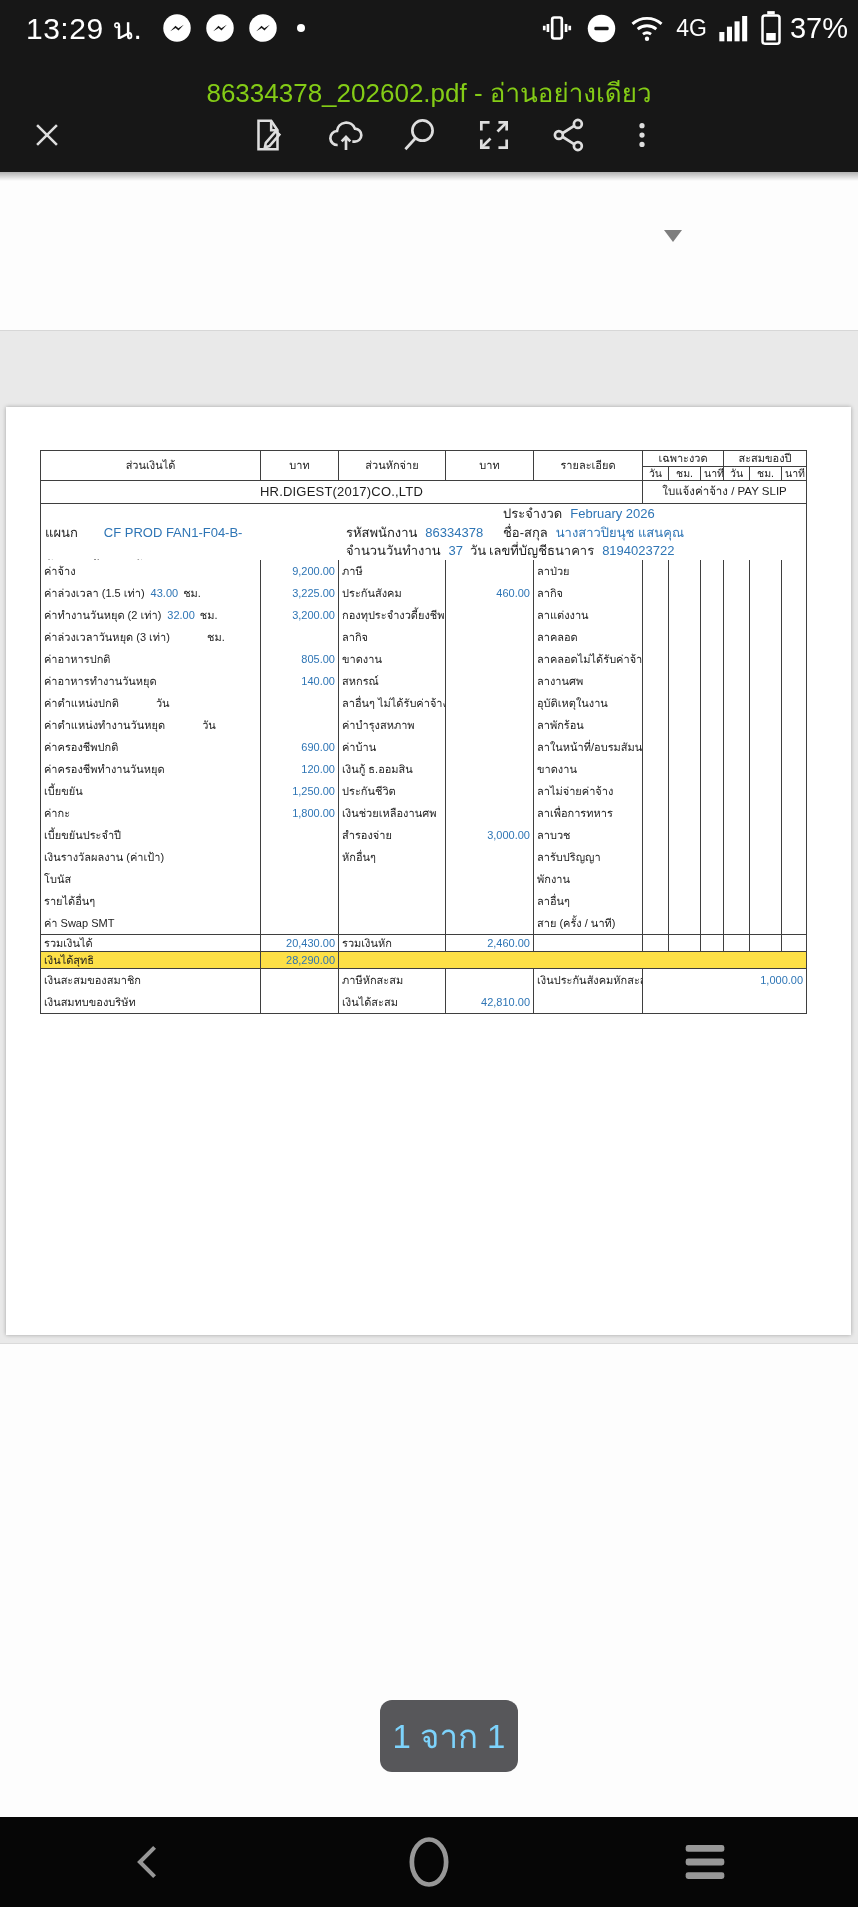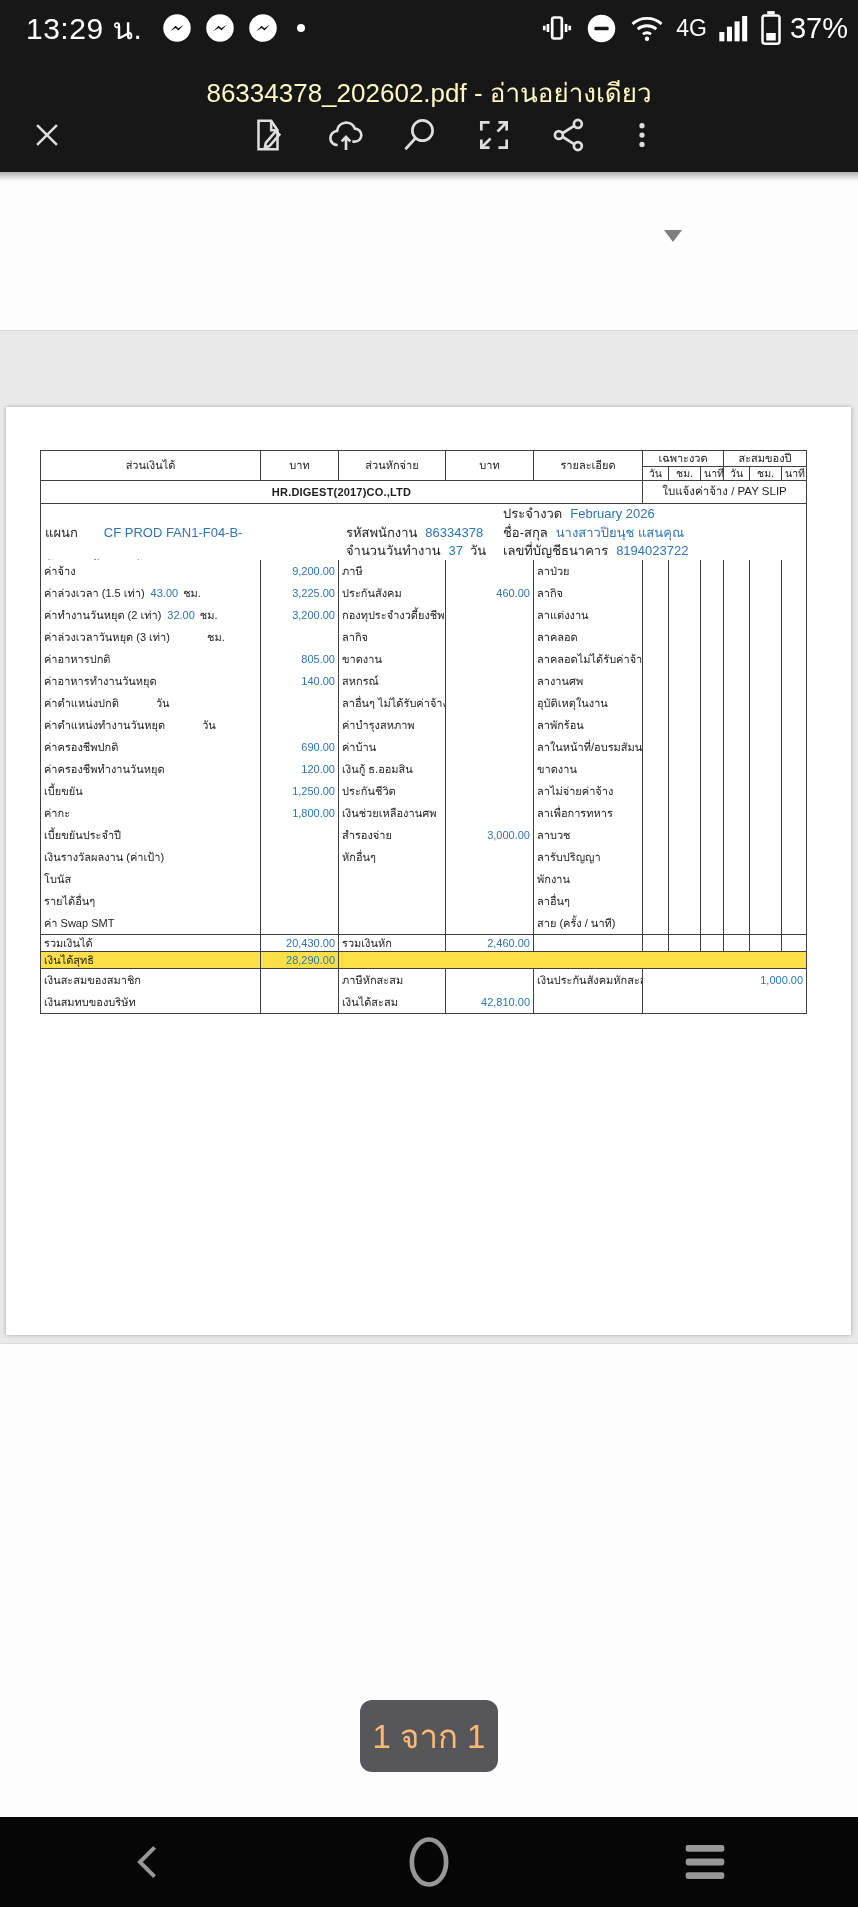--- a/index.html
+++ b/index.html
@@ -14,66 +14,66 @@
   .status-bar{position:absolute;top:0;left:0;right:0;height:56px;display:flex;align-items:center;color:#fff;}
   .sb-time{margin-left:26px;font-size:30px;font-weight:500;letter-spacing:.5px;white-space:nowrap;}
   .msgr-group{display:flex;align-items:center;gap:13px;margin-left:20px;}
   .msgr{width:30px;height:30px;}
   .sb-dot{width:8px;height:8px;border-radius:50%;background:#fff;margin-left:6px;}
   .sb-right{position:absolute;right:10px;top:0;height:56px;display:flex;align-items:center;gap:11px;}
   .sb-right svg{display:block;}
   .sb-net{font-size:23px;font-weight:500;}
   .sb-batt-txt{font-size:29px;font-weight:400;margin-left:-2px;}
   .doc-title{position:absolute;top:72px;left:0;right:0;text-align:center;
-    color:#fef9c3;font-size:26px;white-space:nowrap;}
+    color:#84cc16;font-size:26px;white-space:nowrap;}
   .toolbar{position:absolute;top:104px;left:0;right:0;height:62px;}
   .tbn{position:absolute;top:50%;transform:translateY(-50%);width:46px;height:46px;
     display:flex;align-items:center;justify-content:center;background:none;border:none;padding:0;}
   .caret-down{position:absolute;top:126px;width:0;height:0;
     border-left:9px solid transparent;border-right:9px solid transparent;border-top:12px solid #7e7e7e;}
   .top-shadow{position:absolute;top:172px;left:0;width:858px;height:9px;
     background:linear-gradient(rgba(0,0,0,.30),rgba(0,0,0,0));}
   
   .viewer-gray{position:absolute;top:330px;left:0;width:858px;height:1012px;
     background:#e9e9e9;border-top:1px solid #d7d7d7;border-bottom:1px solid #dadada;}
   .page{position:absolute;top:407px;left:6px;width:845px;height:928px;background:#ffffff;
     box-shadow:0 0 4px rgba(0,0,0,.30);}
   
   table.payslip{position:absolute;left:34px;top:43px;width:766px;border-collapse:collapse;
     table-layout:fixed;font-size:11px;color:#1d1d1d;line-height:1.15;}
   .payslip td,.payslip th{padding:0 3px;overflow:hidden;white-space:nowrap;}
   .payslip{border:1px solid #3f3f3f;}
   tr.company-row td{border:1px solid #3f3f3f;height:22px;text-align:center;vertical-align:middle;}
-  .company-name{font-size:11px;font-weight:700;letter-spacing:.2px;}
+  .company-name{font-size:13px;font-weight:400;letter-spacing:.2px;}
   .doc-type{font-size:11.5px;}
   td.info-cell{height:56px;padding:0;border-left:1px solid #3f3f3f;border-right:1px solid #3f3f3f;}
   .info-wrap{position:relative;width:100%;height:56px;font-size:13px;}
   .ig{position:absolute;white-space:nowrap;}
   .g-period{left:462px;top:3px;}
   .g-dept{left:4px;top:22px;}   .g-empid{left:305px;top:22px;}  .g-name{left:462px;top:22px;}
-  .g-rate{left:4px;top:55px;}   .g-days{left:305px;top:40px;}   .g-bank{left:462px;top:40px;}
+  .g-rate{left:4px;top:55px;}   .g-days{left:305px;top:40px;}   .g-bank{left:448px;top:40px;}
   .blue{color:#2e75b5;}
   .ig .val{margin-left:8px;}
   .g-dept .val{margin-left:26px;}
   .ig .unit{margin-left:7px;color:#1d1d1d;}
   .payslip thead th{border:1px solid #3f3f3f;font-weight:400;text-align:center;vertical-align:middle;}
   tr.hrow1 th{height:15px;}
   tr.hrow2 th{height:13px;font-size:10.5px;}
   tbody.slip-body td{border-left:1px solid #3f3f3f;border-right:1px solid #3f3f3f;
     height:22px;vertical-align:middle;}
   .amt{text-align:right;color:#2e75b5;}
   .i-hours{color:#2e75b5;display:inline-block;min-width:26px;margin-left:6px;text-align:left;}
   .i-unit{margin-left:5px;}
   tr.totals-row td{border:1px solid #3f3f3f;height:16px;vertical-align:middle;}
   tr.net-row td{border:1px solid #3f3f3f;height:16px;vertical-align:middle;background:#fde047;}
   tr.accum td{border-left:1px solid #3f3f3f;border-right:1px solid #3f3f3f;height:22px;vertical-align:middle;}
   tr.accum-first td{border-top:1px solid #3f3f3f;}
   
-  .page-pill{position:absolute;left:360px;top:1700px;width:138px;height:72px;background:#57575a;
-    border-radius:12px;color:#fdba74;font-size:33px;display:flex;align-items:center;justify-content:center;}
+  .page-pill{position:absolute;left:380px;top:1700px;width:138px;height:72px;background:#57575a;
+    border-radius:12px;color:#7dd3fc;font-size:33px;display:flex;align-items:center;justify-content:center;}
   
   .nav-bar{position:absolute;top:1817px;left:0;width:858px;height:90px;background:#060606;}
   .nav-btn{position:absolute;top:0;height:90px;width:120px;display:flex;align-items:center;justify-content:center;
     background:none;border:none;padding:0;}
   .nav-back{left:90px;} .nav-home{left:369px;} .nav-recents{left:645px;}
 </style>
 </head>
 <body>
 
 <div class="app-top">

